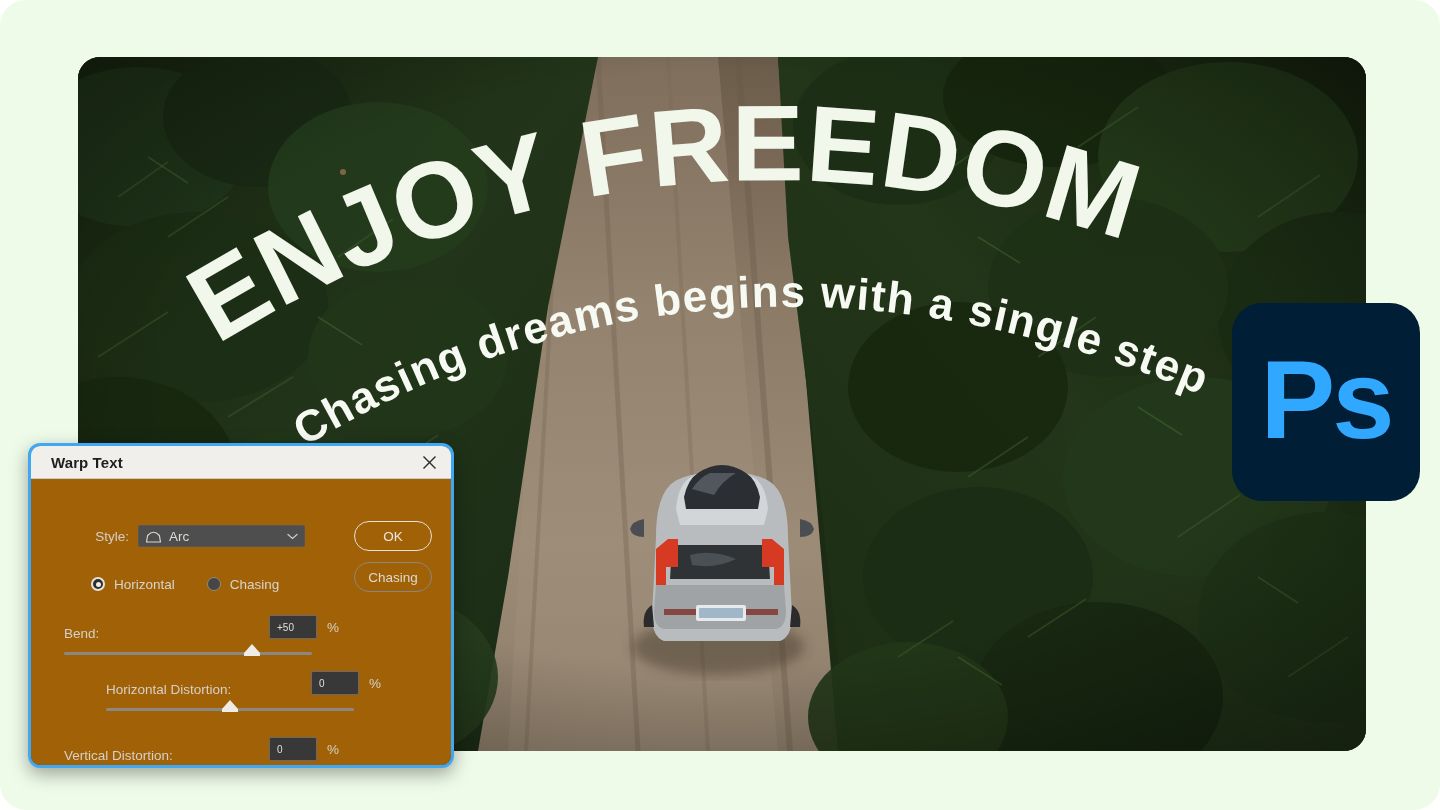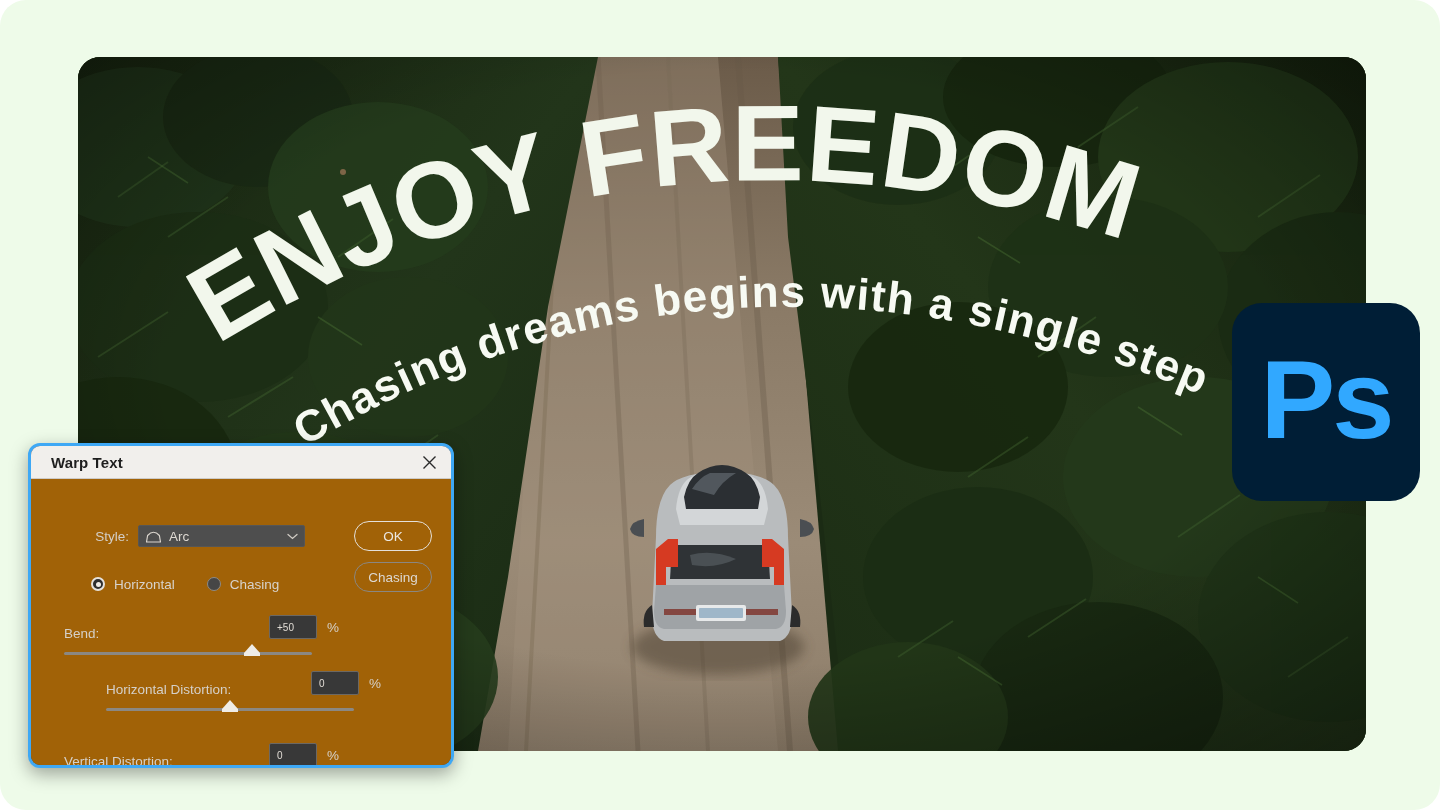--- a/index.html
+++ b/index.html
@@ -211,21 +211,21 @@
     cursor: pointer;
     box-sizing: border-box;
   }
   .btn-ok { border: 1px solid #e4e0da; color: #ebe7e1; }
   .btn-cancel { border: 1px solid #8a8782; color: #ddd8d2; }
 
   
   .sgroup { position: absolute; left: 0; width: 100%; }
   .sgroup.g1 { top: 136px; }
   .sgroup.g2 { top: 192px; padding-left: 42px; }
-  .sgroup.g3 { top: 264px; }
+  .sgroup.g3 { top: 258px; }
 
   .srow {
     display: flex;
     align-items: center;
     padding-left: 33px;
     height: 24px;
   }
   .slabel { color: #d5d0c9; font-size: 13.5px; width: 205px; margin-top: 13px; }
   .sfield {
     width: 48px; height: 24px;

